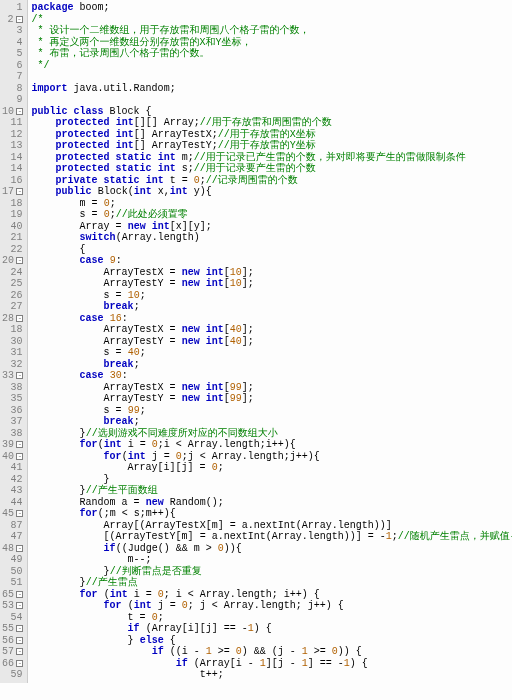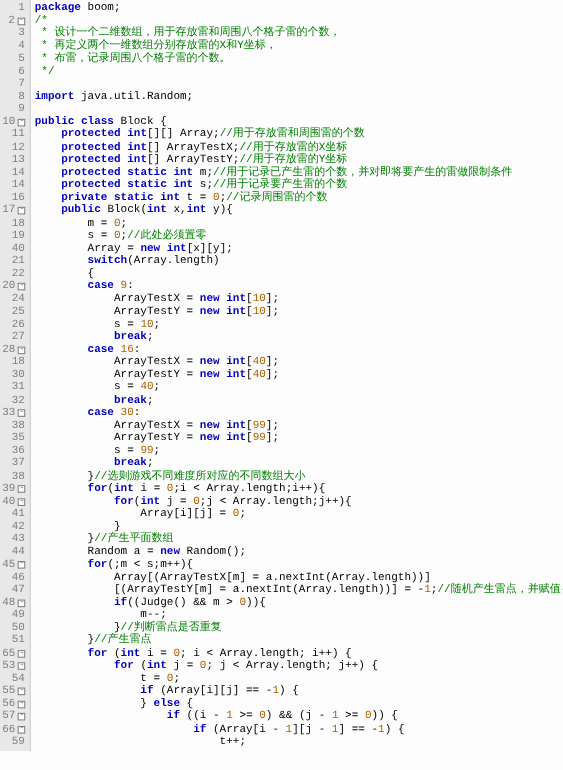--- a/index.html
+++ b/index.html
@@ -197,21 +197,21 @@
       <span>43</span>
     </div>
     <div class="gutter-line">
       <span>44</span>
     </div>
     <div class="gutter-line">
       <span>45</span>
       <span class="fold"></span>
     </div>
     <div class="gutter-line">
-      <span>46</span>
+      <span>87</span>
     </div>
     <div class="gutter-line">
       <span>47</span>
     </div>
     <div class="gutter-line">
       <span>48</span>
       <span class="fold"></span>
     </div>
     <div class="gutter-line">
       <span>49</span>

